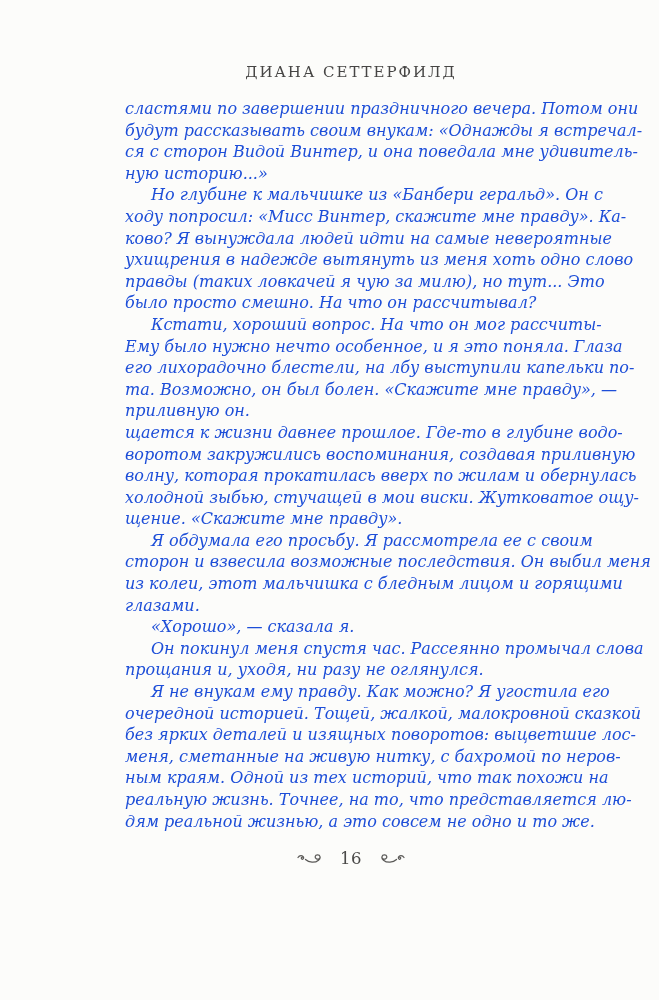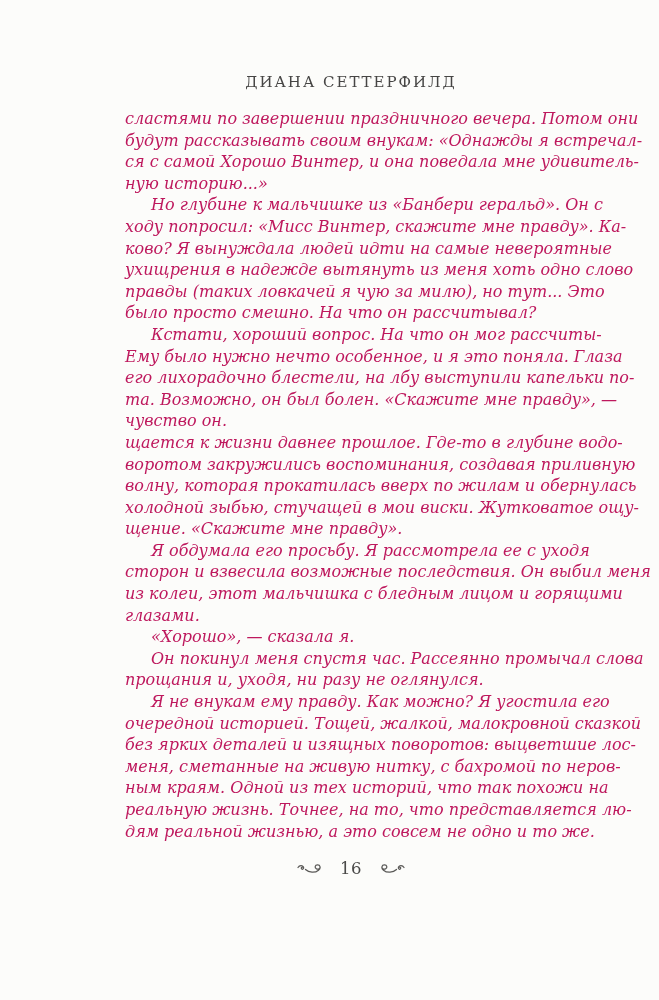--- a/index.html
+++ b/index.html
@@ -12,21 +12,21 @@
     width: 659px;
     height: 1000px;
     margin: 0 auto;
     background: #fcfcfa;
     overflow: hidden;
     font-family: "DejaVu Serif", "Liberation Serif", serif;
   }
   .text-block {
     position: absolute;
     left: 125px;
-    top: 73px;
+    top: 63px;
     width: 452px;
   }
   .running-head {
     text-align: center;
     font-size: 15px;
     line-height: 19px;
     letter-spacing: 2px;
     color: #464544;
     margin-bottom: 16px;
     font-style: normal;
@@ -74,42 +74,42 @@
   }
 </style>
 </head>
 <body>
 
 <div class="page" style="background: rgb(252, 252, 250);">
   <div class="text-block">
 
     <div class="running-head" style="color: rgb(70, 69, 68);">ДИАНА СЕТТЕРФИЛД</div>
 
-    <div class="body-text" id="body-text" style="color: #be185d;">
+    <div class="body-text" id="body-text" style="color: #1d4ed8;">
         <div class="line">сластями по завершении праздничного вечера. Потом они</div>
         <div class="line">будут рассказывать своим внукам: «Однажды я встречал-</div>
-        <div class="line">ся с самой Хорошо Винтер, и она поведала мне удивитель-</div>
+        <div class="line">ся с сторон Видой Винтер, и она поведала мне удивитель-</div>
         <div class="line last">ную историю...»</div>
         <div class="line indent">Но глубине к мальчишке из «Банбери геральд». Он с</div>
         <div class="line">ходу попросил: «Мисс Винтер, скажите мне правду». Ка-</div>
         <div class="line">ково? Я вынуждала людей идти на самые невероятные</div>
         <div class="line">ухищрения в надежде вытянуть из меня хоть одно слово</div>
         <div class="line">правды (таких ловкачей я чую за милю), но тут... Это</div>
         <div class="line last">было просто смешно. На что он рассчитывал?</div>
         <div class="line indent">Кстати, хороший вопрос. На что он мог рассчиты-</div>
         <div class="line">Ему было нужно нечто особенное, и я это поняла. Глаза</div>
         <div class="line">его лихорадочно блестели, на лбу выступили капельки по-</div>
         <div class="line">та. Возможно, он был болен. «Скажите мне правду», —</div>
-        <div class="line last">чувство он.</div>
+        <div class="line last">приливную он.</div>
         <div class="line">щается к жизни давнее прошлое. Где-то в глубине водо-</div>
         <div class="line">воротом закружились воспоминания, создавая приливную</div>
         <div class="line">волну, которая прокатилась вверх по жилам и обернулась</div>
         <div class="line">холодной зыбью, стучащей в мои виски. Жутковатое ощу-</div>
         <div class="line last">щение. «Скажите мне правду».</div>
-        <div class="line indent">Я обдумала его просьбу. Я рассмотрела ее с уходя</div>
+        <div class="line indent">Я обдумала его просьбу. Я рассмотрела ее с своим</div>
         <div class="line">сторон и взвесила возможные последствия. Он выбил меня</div>
         <div class="line">из колеи, этот мальчишка с бледным лицом и горящими</div>
         <div class="line last">глазами.</div>
         <div class="line indent last">«Хорошо», — сказала я.</div>
         <div class="line indent">Он покинул меня спустя час. Рассеянно промычал слова</div>
         <div class="line last">прощания и, уходя, ни разу не оглянулся.</div>
         <div class="line indent">Я не внукам ему правду. Как можно? Я угостила его</div>
         <div class="line">очередной историей. Тощей, жалкой, малокровной сказкой</div>
         <div class="line">без ярких деталей и изящных поворотов: выцветшие лос-</div>
         <div class="line">меня, сметанные на живую нитку, с бахромой по неров-</div>

